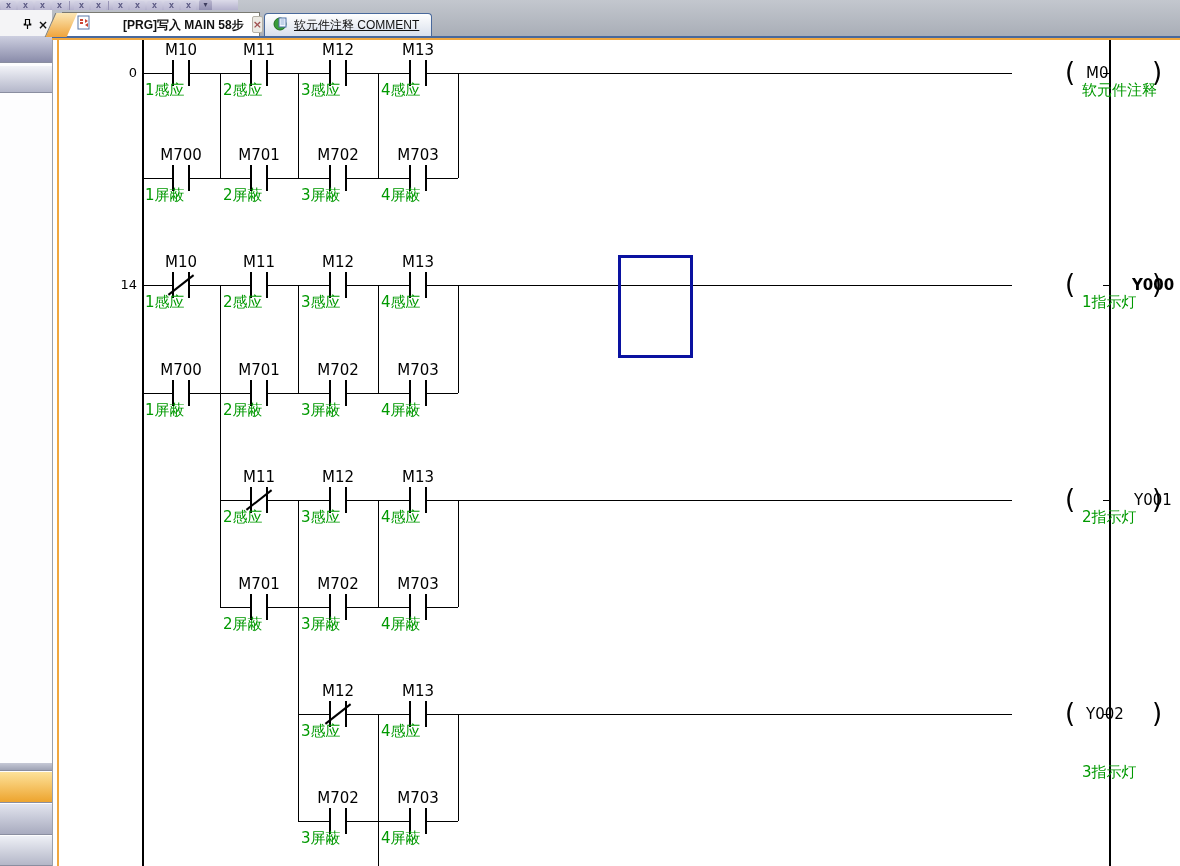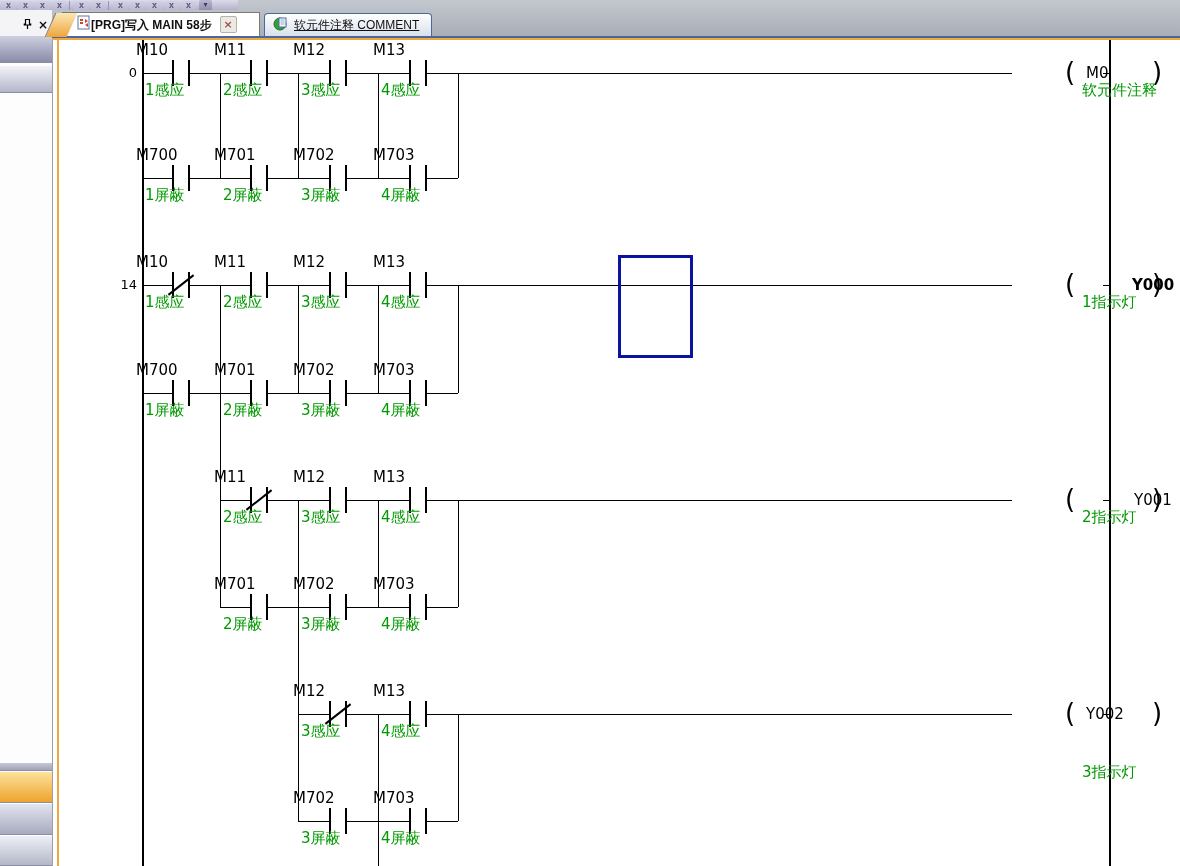--- a/index.html
+++ b/index.html
@@ -25,21 +25,21 @@
   #dock-close { font:bold 12px/12px "DejaVu Sans",sans-serif; color:#111; }
 
   
   .tab { position:absolute; display:flex; align-items:center; }
   #tab-active { left:62px; top:12px; width:198px; height:24px; background:#fff;
                 border-top:1px solid #7a7a72; border-right:1px solid #7a7a72; z-index:3; }
   #tab-active .wedge { position:absolute; left:-12px; top:0; width:22px; height:24px;
                 background:linear-gradient(#fbe7b5,#efa43c); border-left:1px solid #7a7a72;
                 transform:skewX(-24deg); }
   #tab-active .lbl { position:relative; font:bold 12px/14px "Liberation Sans",sans-serif; color:#111;
-                white-space:nowrap; }
+                margin-left:32px; white-space:nowrap; }
   #tab-active .ticon { position:relative; margin-left:14px; }
   #tab-close { position:relative; margin-left:8px; width:17px; height:17px; background:#eceae4;
                 border:1px solid #b6b2a8; border-radius:2px; color:#a05050;
                 font:bold 11px/15px "DejaVu Sans",sans-serif; text-align:center; }
   #tab-inactive { left:264px; top:13px; width:168px; height:23px;
                 background:linear-gradient(#ffffff,#d9e0ec); border:1px solid #49699c;
                 border-bottom:none; border-radius:4px 4px 0 0; z-index:2; }
   #tab-inactive .lbl { font:12px/14px "Liberation Sans",sans-serif; color:#111; margin-left:6px; white-space:nowrap;text-decoration:underline; }
   #tab-inactive .ticon { margin-left:8px; }
 
@@ -52,21 +52,21 @@
   .dockbar { position:absolute; left:0; width:52px; }
 
   
   #canvas { position:absolute; left:60px; top:40px; width:1120px; height:826px; background:#fff; }
   .wire-h { position:absolute; background:#000; height:1px; z-index:1; }
   .wire-v { position:absolute; background:#000; width:1px; z-index:1; }
   .rail   { width:2px; z-index:1; }
   .gap    { position:absolute; background:#fff; z-index:2; }
   .bar    { position:absolute; width:2px; height:26px; background:#000; z-index:3; }
   .ncslash{ position:absolute; width:32px; height:2px; background:#000; transform:rotate(-38deg); z-index:3; }
-  .devname{ position:absolute; width:90px; text-align:left; font:15px/15px "DejaVu Sans",sans-serif;
+  .devname{ position:absolute; width:90px; text-align:center; font:15px/15px "DejaVu Sans",sans-serif;
             color:#000; z-index:3; white-space:nowrap; }
   .comment{ position:absolute; font:15px/16px "DejaVu Sans",sans-serif; color:#009900; z-index:3; white-space:nowrap; }
   .stepnum{ position:absolute; width:34px; text-align:right; font:13px/14px "DejaVu Sans",sans-serif; color:#000; }
   .paren  { position:absolute; font:26px/28px "DejaVu Sans",sans-serif; color:#000; z-index:3; }
   .coilname{ position:absolute; font:15px/16px "DejaVu Sans",sans-serif; color:#000; z-index:3; white-space:nowrap; }
   .selbox { position:absolute; border:3px solid #0a12a0; background:transparent; z-index:5; }
 </style>
 </head>
 <body>
 

